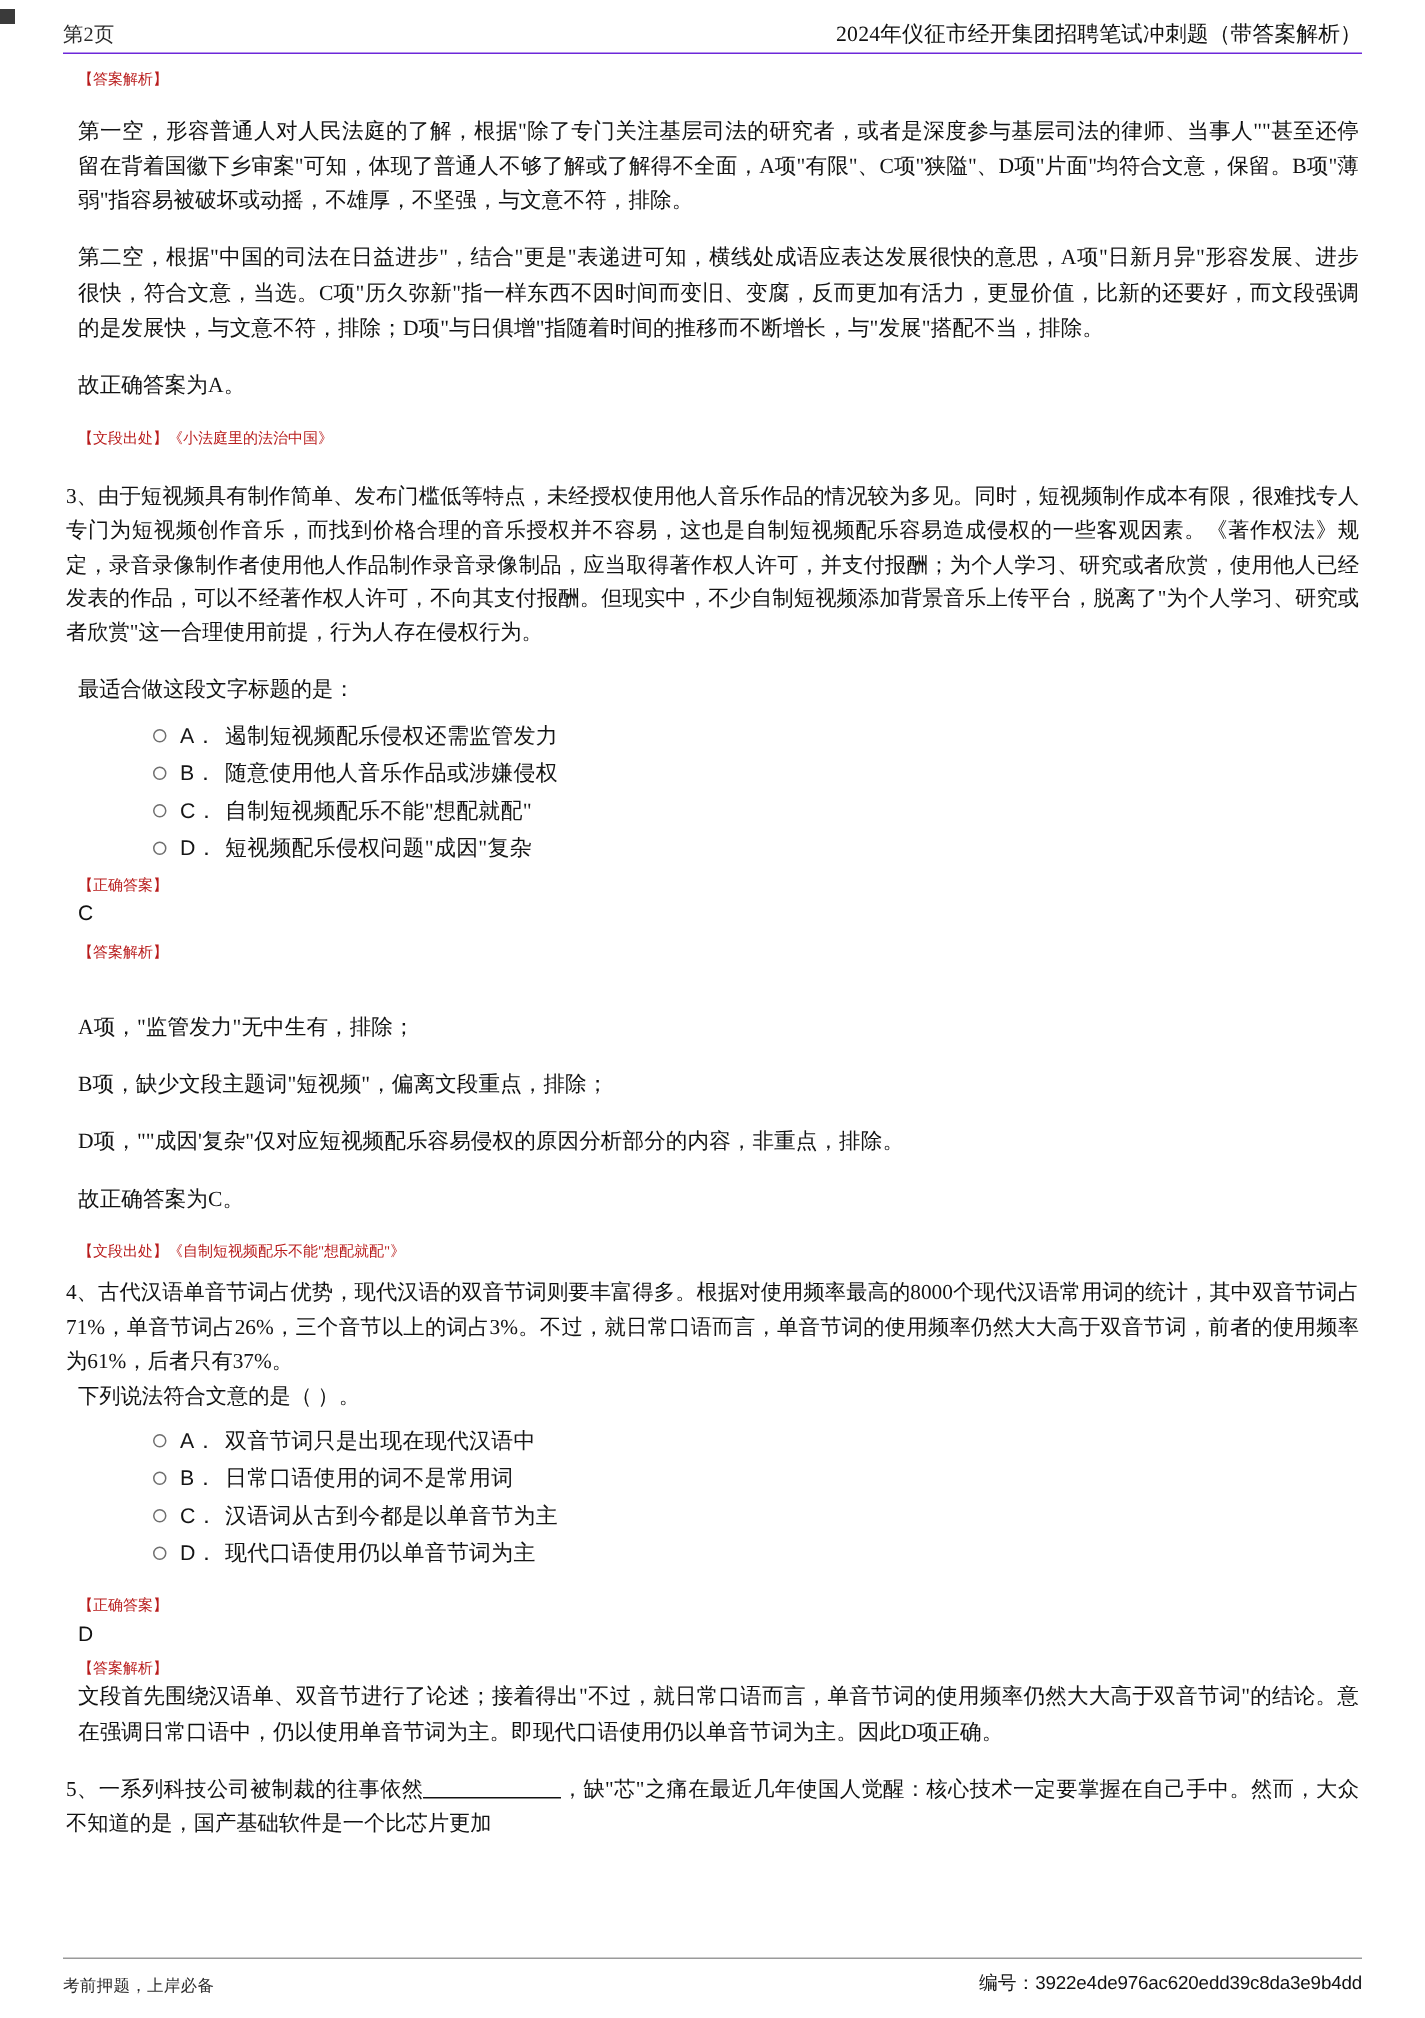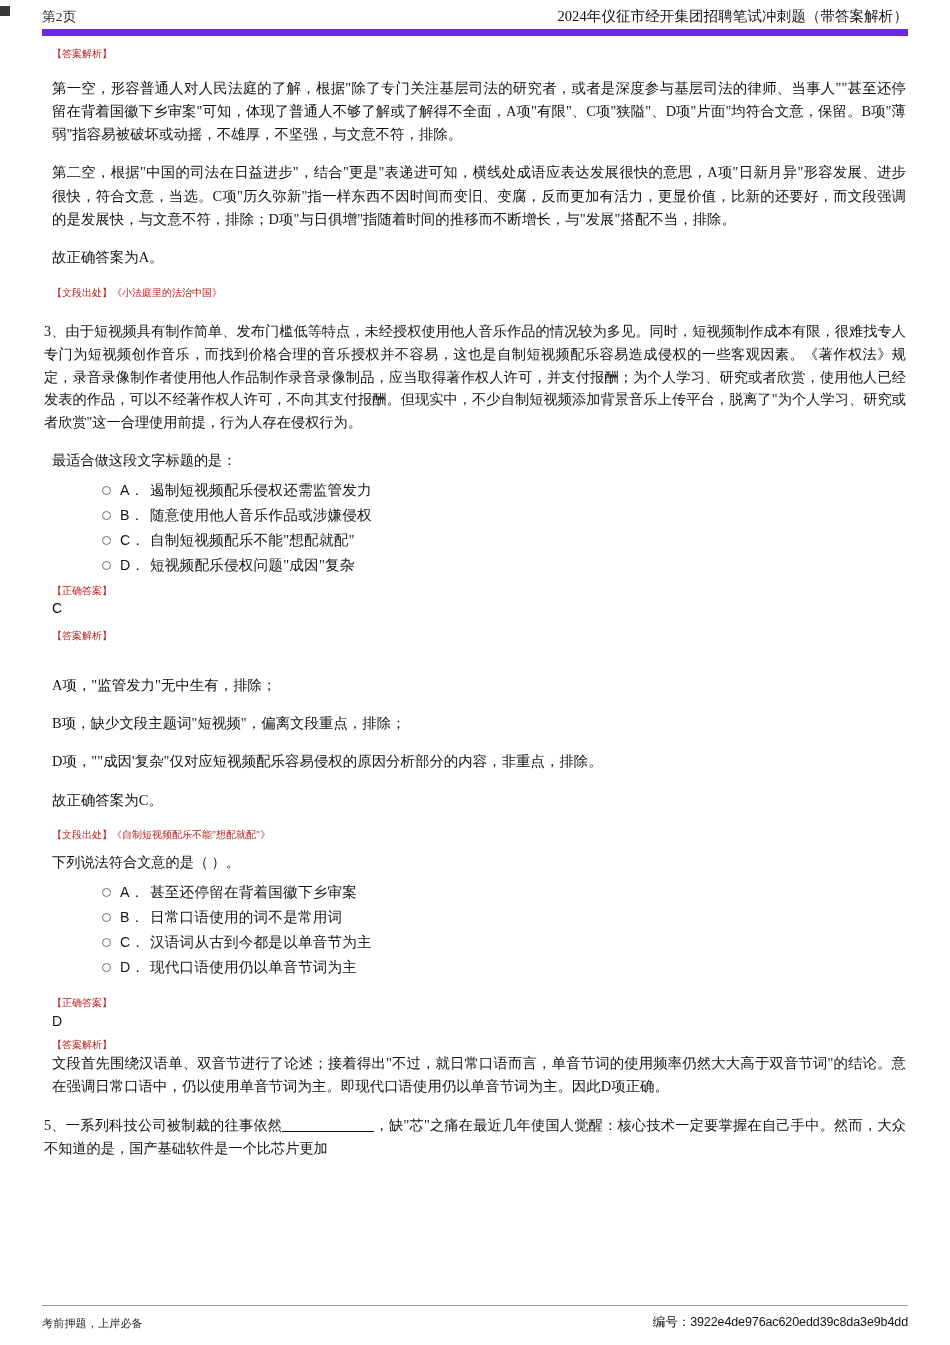--- a/index.html
+++ b/index.html
@@ -35,21 +35,21 @@
   
   .running-head {
     position: absolute;
     left: 42px;
     right: 42px;
     top: 10px;
     height: 26px;
     display: flex;
     align-items: flex-end;
     justify-content: space-between;
-    border-bottom: 7px solid #6d28d9;
+    border-bottom: 1px solid #6d28d9;
     padding-bottom: 3px;
     box-sizing: border-box;
   }
   .head-left {
     font-size: 13.5px;
     color: #2b2b2b;
     letter-spacing: 0.2px;
   }
   .head-right {
     font-size: 14.5px;
@@ -249,27 +249,28 @@
     <p class="para pad-l">B项，缺少文段主题词"短视频"，偏离文段重点，排除；</p>
     <div class="gap-m"></div>
     <p class="para pad-l">D项，""成因'复杂"仅对应短视频配乐容易侵权的原因分析部分的内容，非重点，排除。</p>
     <div class="gap-m"></div>
     <p class="para pad-l">故正确答案为C。</p>
     <div class="gap-m"></div>
     <div class="label-line"><span>【文段出处】</span><span>《自制短视频配乐不能"想配就配"》</span></div>
 
     <div class="gap-s"></div>
 
+    <p class="stem">4、古代汉语单音节词占优势，现代汉语的双音节词则要丰富得多。根据对使用频率最高的8000个现代汉语常用词的统计，其中双音节词占71%，单音节词占26%，三个音节以上的词占3%。不过，就日常口语而言，单音节词的使用频率仍然大大高于双音节词，前者的使用频率为61%，后者只有37%。</p>
     <p class="prompt">下列说法符合文意的是（        ）。</p>
 
     <ul class="options">
       <li class="option-row">
         <span class="radio"></span>
         <span class="opt-letter">A．</span>
-        <span class="opt-text">甚至还停留在背着国徽下乡审案</span>
+        <span class="opt-text">双音节词只是出现在现代汉语中</span>
       </li>
       <li class="option-row">
         <span class="radio"></span>
         <span class="opt-letter">B．</span>
         <span class="opt-text">日常口语使用的词不是常用词</span>
       </li>
       <li class="option-row">
         <span class="radio"></span>
         <span class="opt-letter">C．</span>
         <span class="opt-text">汉语词从古到今都是以单音节为主</span>

